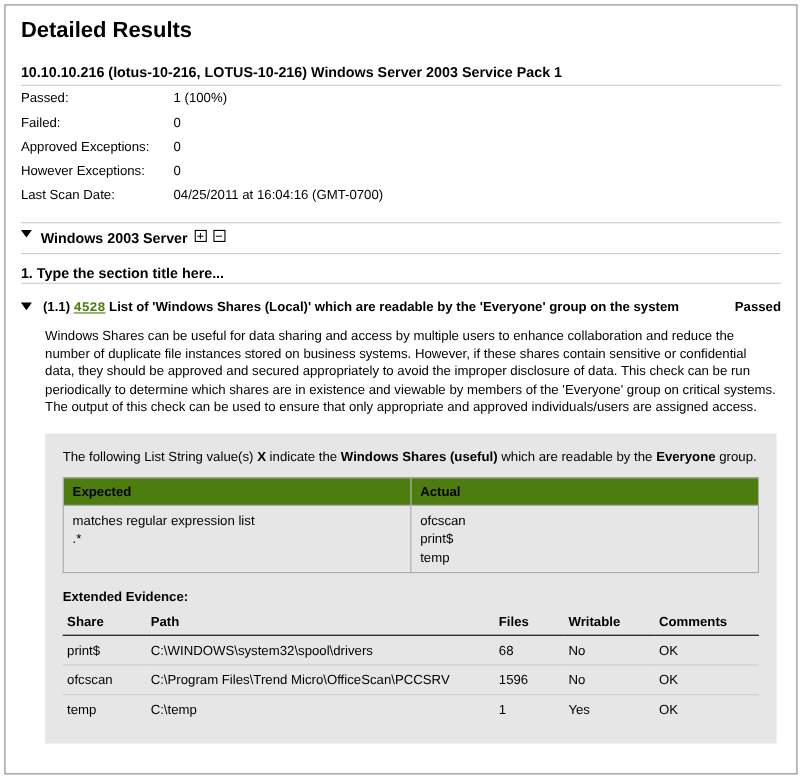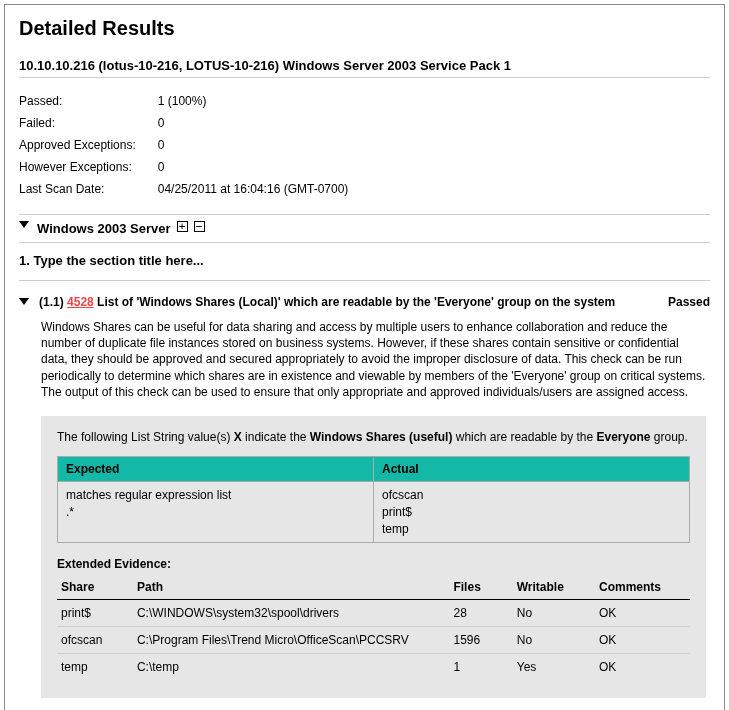--- a/index.html
+++ b/index.html
@@ -20,21 +20,20 @@
   h1.page-title {
     font-size: 20px;
     font-weight: bold;
     margin: 2px 0 18px 0;
   }
   .host-line {
     font-size: 13px;
     font-weight: bold;
     padding-bottom: 4px;
     border-bottom: 1px solid #ccc;
-    margin-bottom: 12px;
   }
   .summary-table {
     border-collapse: collapse;
     margin-bottom: 14px;
   }
   .summary-table td {
     padding: 4px 22px 4px 0;
     font-size: 12px;
     vertical-align: top;
   }
@@ -64,35 +63,35 @@
     justify-content: center;
     font-size: 11px;
     line-height: 1;
     margin-left: 2px;
     font-weight: normal;
     font-family: monospace;
   }
   .section-title {
     font-size: 13px;
     font-weight: bold;
-    padding-bottom: 12px;
+    padding-bottom: 1px;
     border-bottom: 1px solid #ccc;
     margin-bottom: 14px;
   }
   .control-header {
     display: flex;
     align-items: flex-start;
     gap: 6px;
     font-weight: bold;
     font-size: 12px;
     margin-bottom: 10px;
   }
   .control-header .caret { margin-top: 3px; }
   .control-title-wrap { flex: 1; }
-  .control-id { color: #ef4444; text-decoration: underline; }
+  .control-id { color: #4d7c0f; text-decoration: underline; font-family: Liberation Mono, monospace; }
   .control-status { margin-left: 20px; font-weight: bold; }
   .control-desc {
     margin: 0 4px 16px 22px;
     font-size: 12px;
     line-height: 1.35;
   }
   .evidence-box {
     background: #e6e6e6;
     margin: 0 4px 0 22px;
     padding: 14px 16px 18px 16px;
@@ -106,21 +105,21 @@
     border-collapse: collapse;
     background: #e6e6e6;
     font-size: 12px;
     margin-bottom: 14px;
   }
   table.ev th {
     text-align: left;
     font-weight: bold;
     border: 1px solid #aaa;
     padding: 5px 8px;
-    background: #14b8a6;
+    background: #4d7c0f;
   }
   table.ev td {
     border: 1px solid #aaa;
     padding: 5px 8px;
     vertical-align: top;
     line-height: 1.4;
   }
   .ext-label {
     font-weight: bold;
     font-size: 12px;
@@ -229,21 +228,21 @@
           <th style="width:50%">Path</th>
           <th style="width:10%">Files</th>
           <th style="width:13%">Writable</th>
           <th>Comments</th>
         </tr>
       </thead>
       <tbody>
         <tr>
           <td>print$</td>
           <td>C:\WINDOWS\system32\spool\drivers</td>
-          <td>28</td>
+          <td>68</td>
           <td>No</td>
           <td>OK</td>
         </tr>
         <tr>
           <td>ofcscan</td>
           <td>C:\Program Files\Trend Micro\OfficeScan\PCCSRV</td>
           <td>1596</td>
           <td>No</td>
           <td>OK</td>
         </tr>

